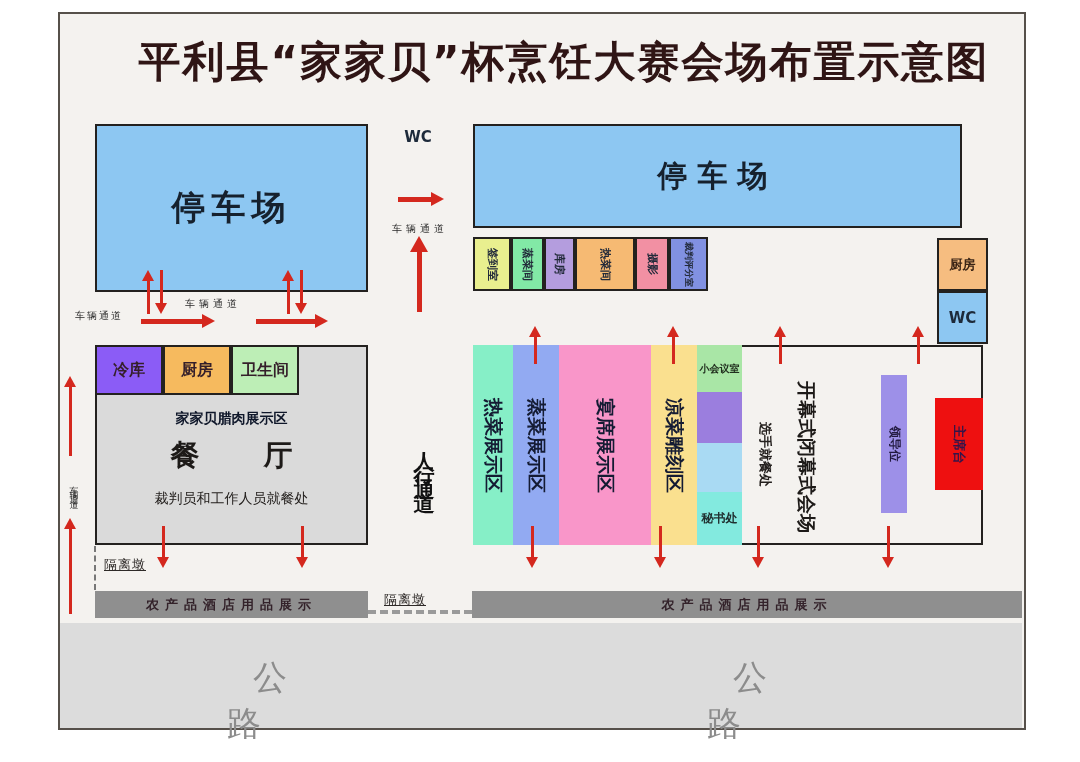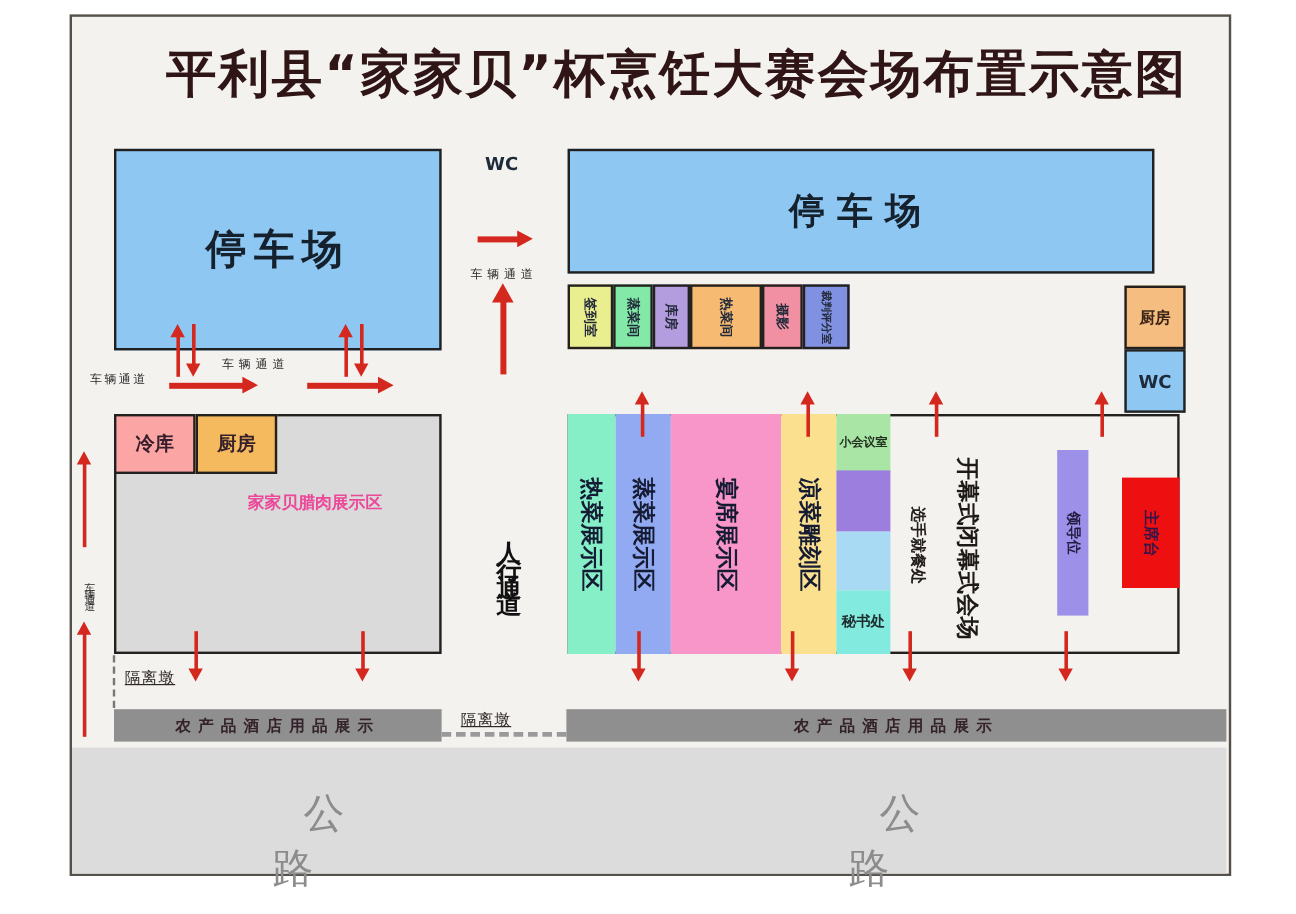--- a/index.html
+++ b/index.html
@@ -24,28 +24,28 @@
   .sr1{ left:473px; width:38px; background:#e9ef8f; }
   .sr2{ left:511px; width:33px; background:#82e9a6; }
   .sr3{ left:544px; width:31px; background:#b49dde; }
   .sr4{ left:575px; width:60px; background:#f6ba73; }
   .sr5{ left:635px; width:34px; background:#f290a3; }
   .sr6{ left:669px; width:39px; background:#8191e2; font-size:9px; }
   .kitchen-r{ left:937px; top:238px; width:51px; height:53px; background:#f6bd80; font-size:13px; font-weight:700; color:#3a2415; }
   .wc-r{ left:937px; top:291px; width:51px; height:53px; background:#8dc7f2; font-size:15px; font-weight:700; color:#1d2a3a; }
   
   .lr{ top:345px; height:50px; font-size:16px; font-weight:700; color:#351f2a; }
-  .lr1{ left:95px;  width:68px; background:#fca5a5; }
+  .lr1{ left:95px;  width:68px; background:#8b5cf6; }
   .lr2{ left:163px; width:68px; background:#f6ba5e; }
   .lr3{ left:231px; width:68px; background:#bdeeb6; }
   .lr4{ left:299px; width:69px; background:#9fa8da; }
   .left-hall{ position:absolute; left:95px; top:345px; width:273px; height:200px;
               box-sizing:border-box; border:2px solid var(--border); background:#dadada; }
   .rest-t1{ position:absolute; left:95px; top:410px; width:273px; text-align:center;
-            font-size:14px; font-weight:700; color:#ec4899;padding-left:31px; }
+            font-size:14px; font-weight:700; color:#0f172a; }
   .rest-t2{ position:absolute; left:95px; top:436px; width:273px; text-align:center;
             font-size:29px; font-weight:800; color:#1d1a18; letter-spacing:64px; text-indent:64px; }
   .rest-t3{ position:absolute; left:95px; top:490px; width:273px; text-align:center;
             font-size:14px; color:#24201e; }
   
   .right-hall{ position:absolute; left:473px; top:345px; width:510px; height:200px;
                box-sizing:border-box; border:2px solid var(--border); background:#f4f2ef; }
   .dz{ top:345px; height:200px; font-size:19px; font-weight:800; color:#141b33; }
   .dz1{ left:473px; width:40px; background:#86efc7; }
   .dz2{ left:513px; width:46px; background:#92aaf2; }
@@ -131,21 +131,24 @@
   <div class="box bordered sr sr4 sideways">热菜间</div>
   <div class="box bordered sr sr5 sideways">摄影</div>
   <div class="box bordered sr sr6 sideways">裁判评分室</div>
 
   <div class="box bordered kitchen-r">厨房</div>
   <div class="box bordered wc-r">WC</div>
 
   <div class="left-hall"></div>
   <div class="box bordered lr lr1">冷库</div>
   <div class="box bordered lr lr2">厨房</div>
+  <div class="box bordered lr lr3">卫生间</div>
   <div class="rest-t1">家家贝腊肉展示区</div>
+  <div class="rest-t2">餐厅</div>
+  <div class="rest-t3">裁判员和工作人员就餐处</div>
 
   <div class="right-hall"></div>
   <div class="box dz dz1 sideways">热菜展示区</div>
   <div class="box dz dz2 sideways">蒸菜展示区</div>
   <div class="box dz dz3 sideways">宴席展示区</div>
   <div class="box dz dz4 sideways">凉菜雕刻区</div>
   <div class="box meet">小会议室</div>
   <div class="box blk-purple"></div>
   <div class="box blk-lblue"></div>
   <div class="box secr">秘书处</div>

